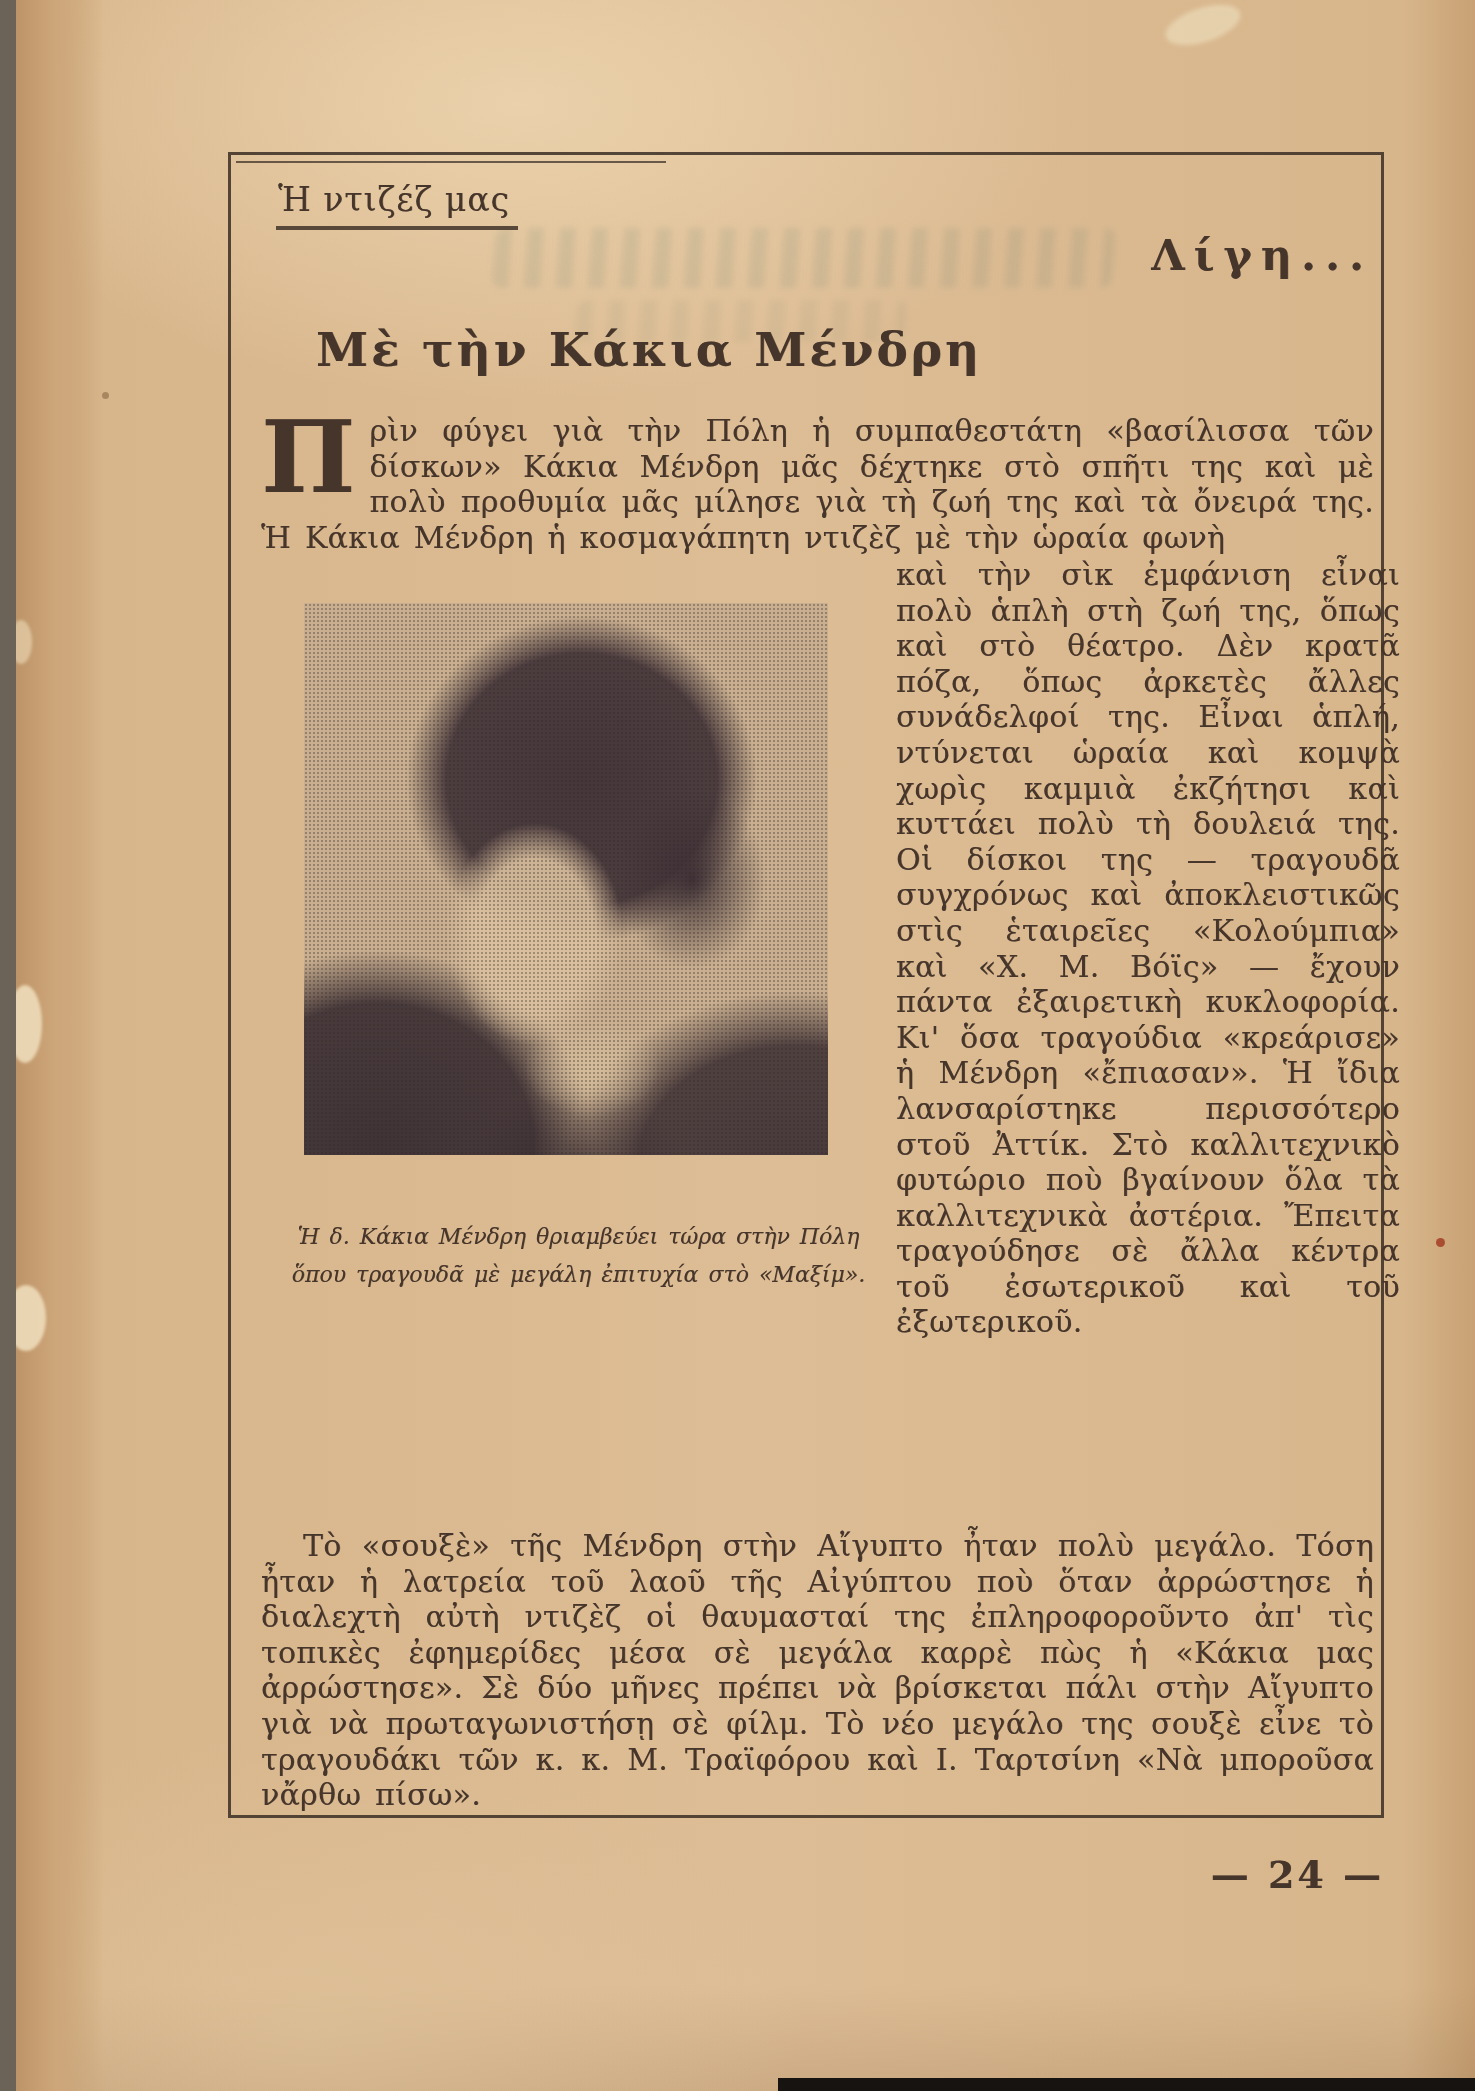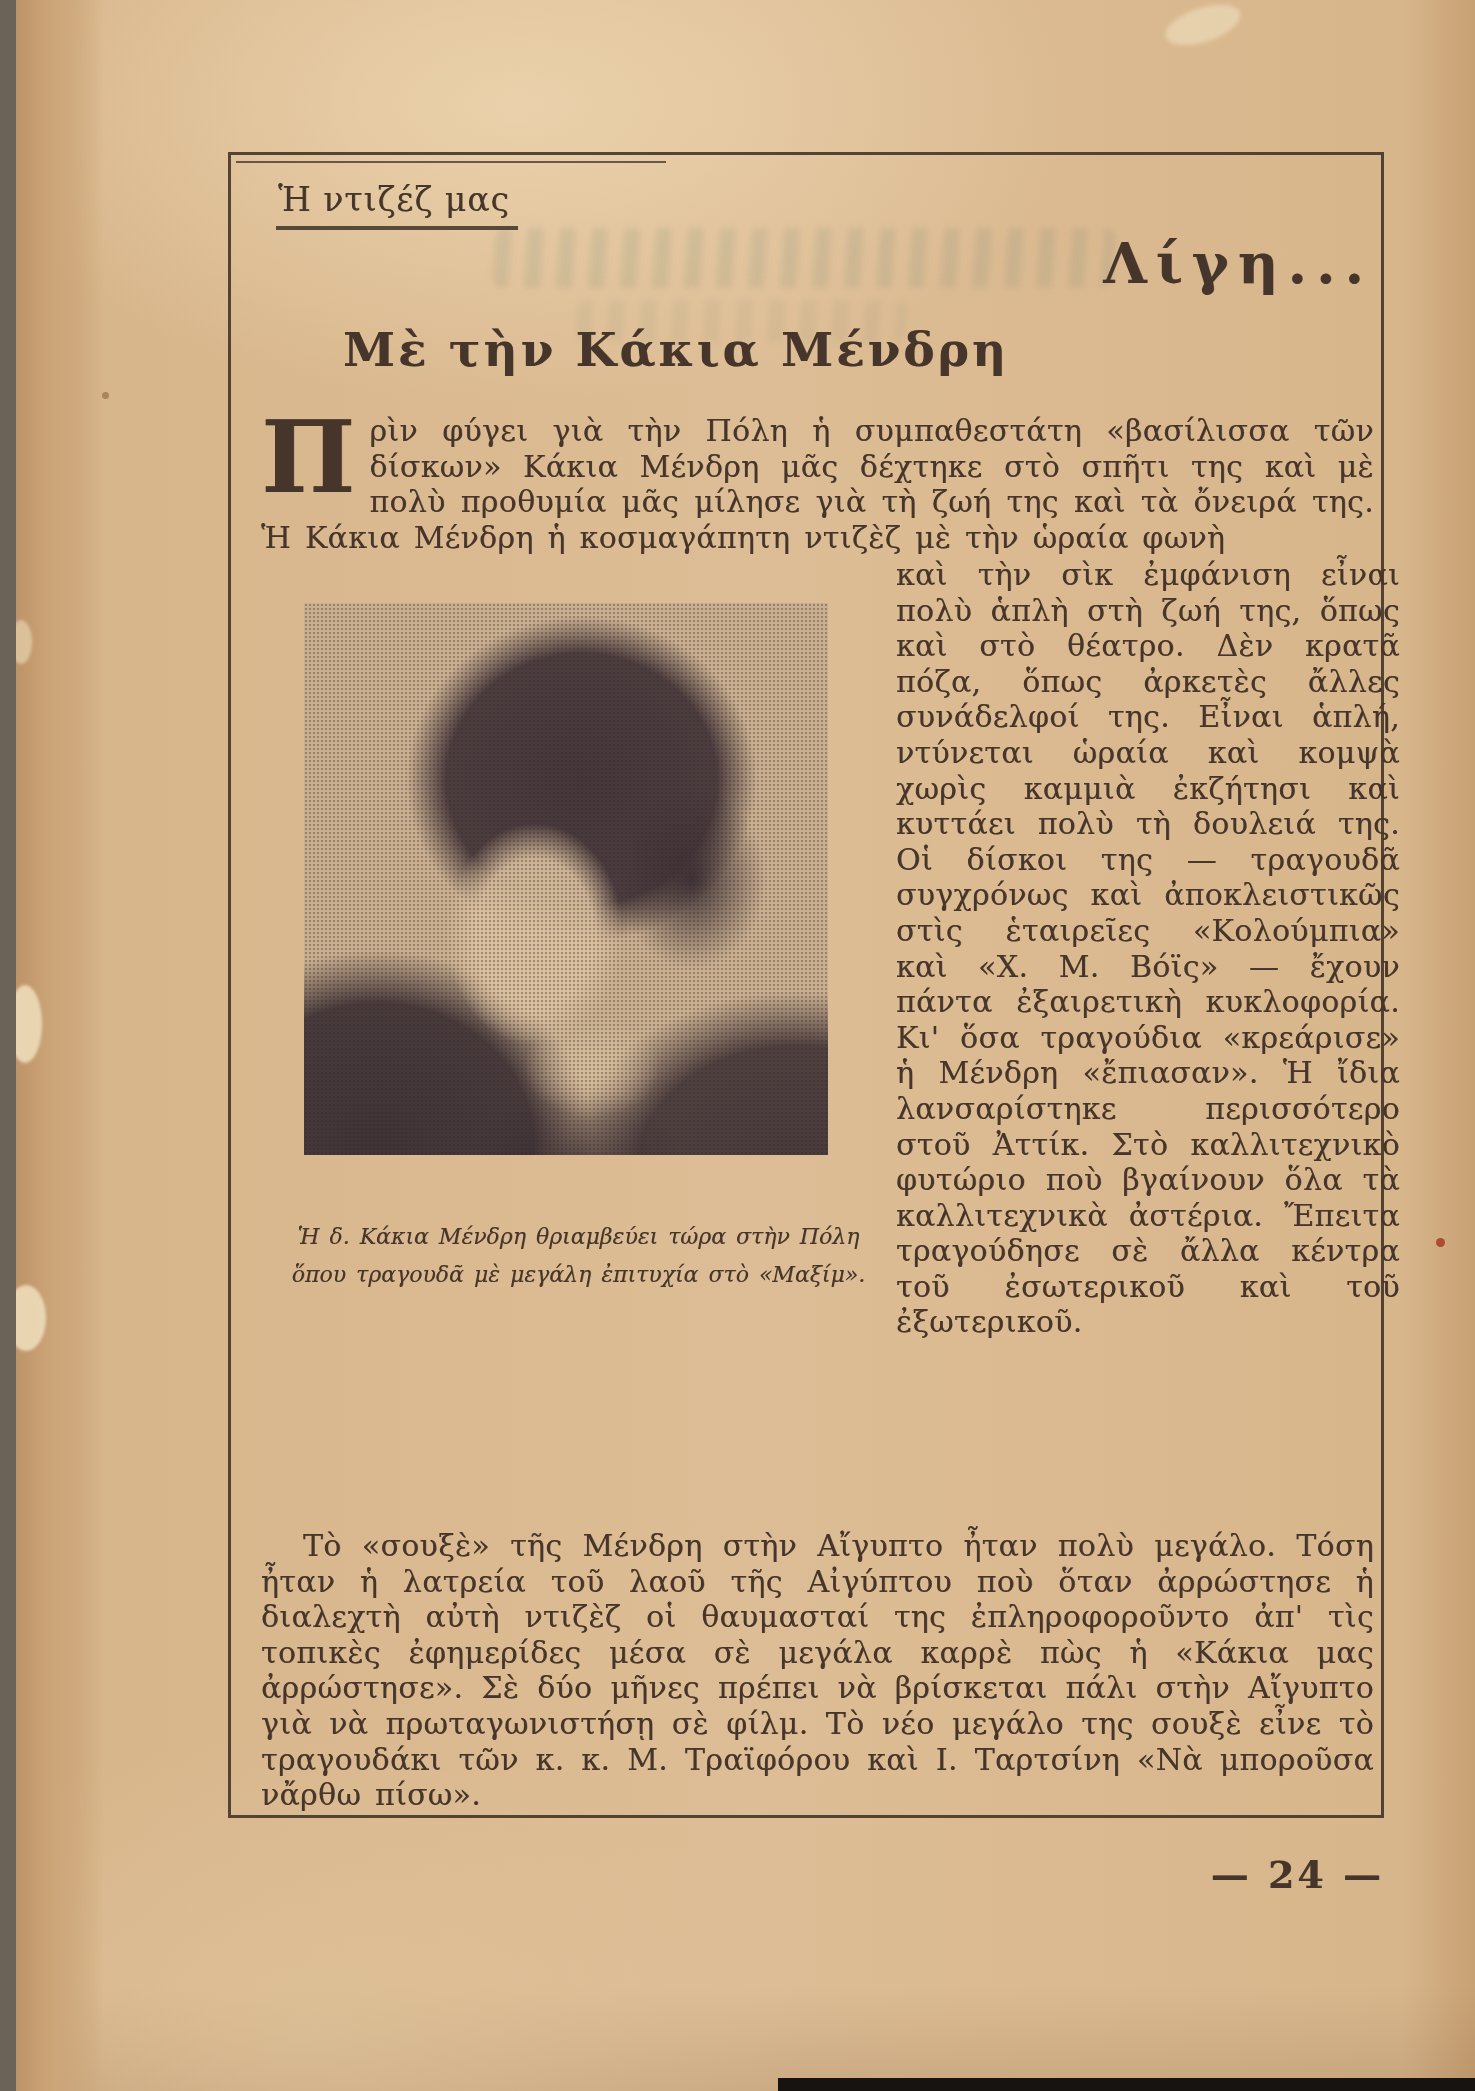--- a/index.html
+++ b/index.html
@@ -50,24 +50,24 @@
   }
   .frame-top2 { left:220px; top:161px; width:430px; height:0;
                 border-top:2.5px solid rgba(63,50,40,.75); }
 
   
   .rubric {
     left:260px; top:180px; font-size:33px; letter-spacing:1px;
     border-bottom:4px solid rgba(63,50,40,.85); padding:0 8px 7px 2px;
   }
   .headline-frag {
-    right:118px; top:230px; font-size:56px; font-weight:bold; letter-spacing:9px;
+    right:118px; top:230px; font-size:43px; font-weight:bold; letter-spacing:9px;
   }
   .article-title {
-    left:300px; top:322px; width:720px; text-align:center;
+    left:300px; top:322px; width:720px; 
     font-size:47px; font-weight:bold; letter-spacing:3px; white-space:nowrap;
   }
 
   
   .body-text {
     font-size:30px; line-height:35.6px; text-align:justify;
     word-spacing:4px; letter-spacing:.3px;
   }
   .lead   { left:245px; top:413px; width:1113px; }
   .drop-cap {

